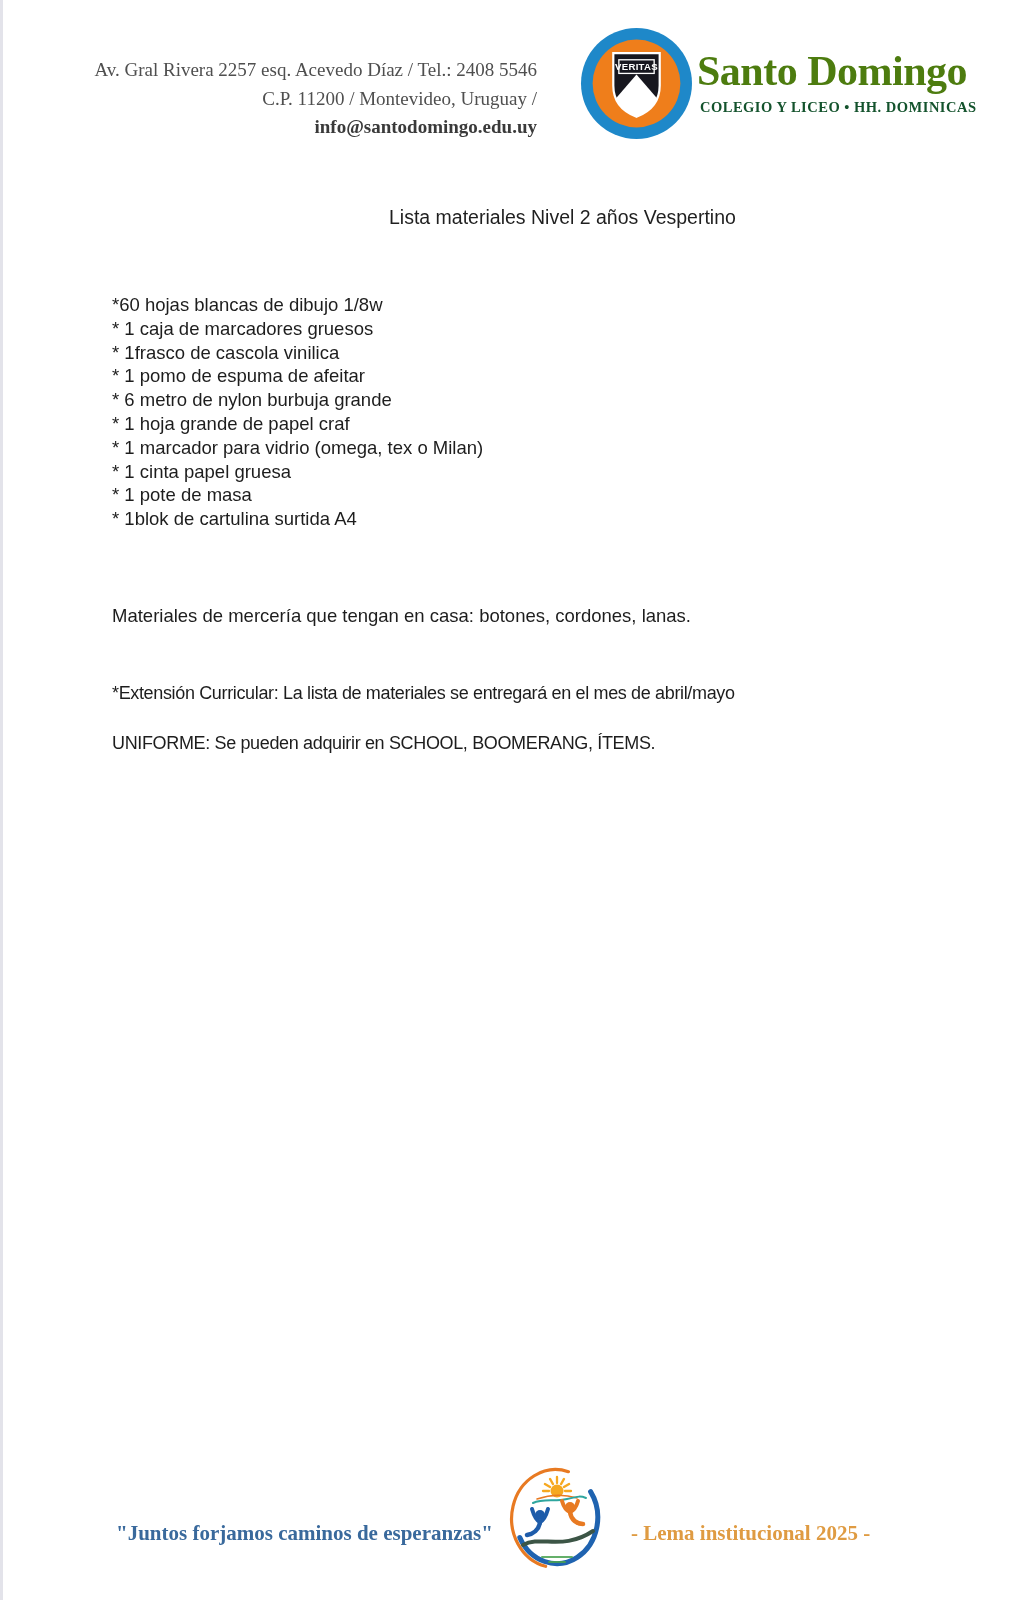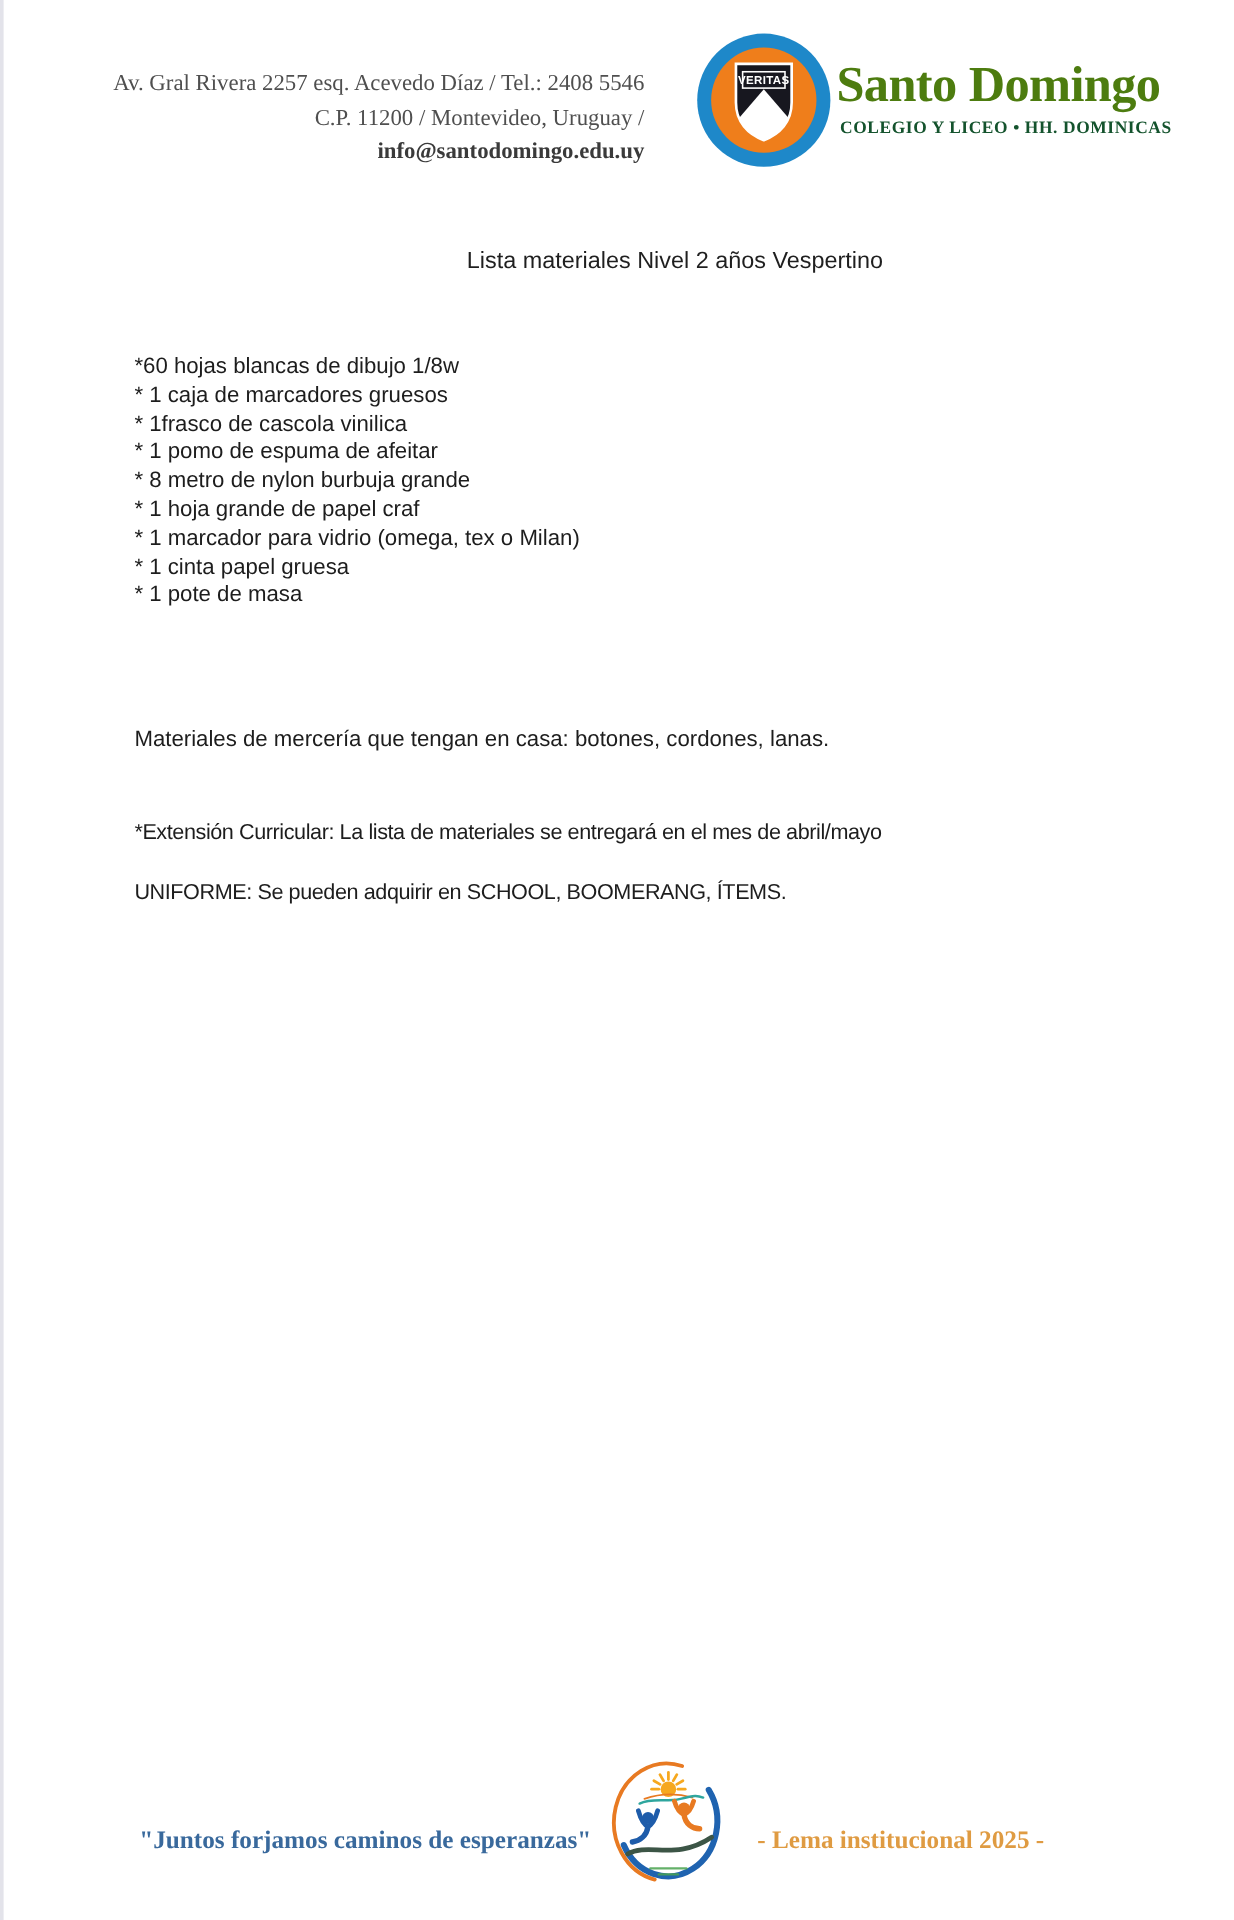--- a/index.html
+++ b/index.html
@@ -84,25 +84,26 @@
   </header>
 
   <main>
     <h1 class="doc-title">Lista materiales Nivel 2 años Vespertino</h1>
 
     <div class="materials-list">
         <div class="list-item">*60 hojas blancas de dibujo 1/8w</div>
         <div class="list-item">* 1 caja de marcadores gruesos</div>
         <div class="list-item">* 1frasco de cascola vinilica</div>
         <div class="list-item">* 1 pomo de espuma de afeitar</div>
-        <div class="list-item">* 8 metro de nylon burbuja grande</div>
+        <div class="list-item">* 6 metro de nylon burbuja grande</div>
         <div class="list-item">* 1 hoja grande de papel craf</div>
         <div class="list-item">* 1 marcador para vidrio (omega, tex o Milan)</div>
         <div class="list-item">* 1 cinta papel gruesa</div>
         <div class="list-item">* 1 pote de masa</div>
+        <div class="list-item">* 1blok de cartulina surtida A4</div>
       </div>
 
     <p class="note note-merceria">Materiales de mercería que tengan en casa: botones, cordones, lanas.</p>
     <p class="note note-extension">*Extensión Curricular: La lista de materiales se entregará en el mes de abril/mayo</p>
     <p class="note note-uniform">UNIFORME: Se pueden adquirir en SCHOOL, BOOMERANG, ÍTEMS.</p>
   </main>
 
   <footer>
     <div class="footer-quote">"Juntos forjamos caminos de esperanzas"</div>
 

